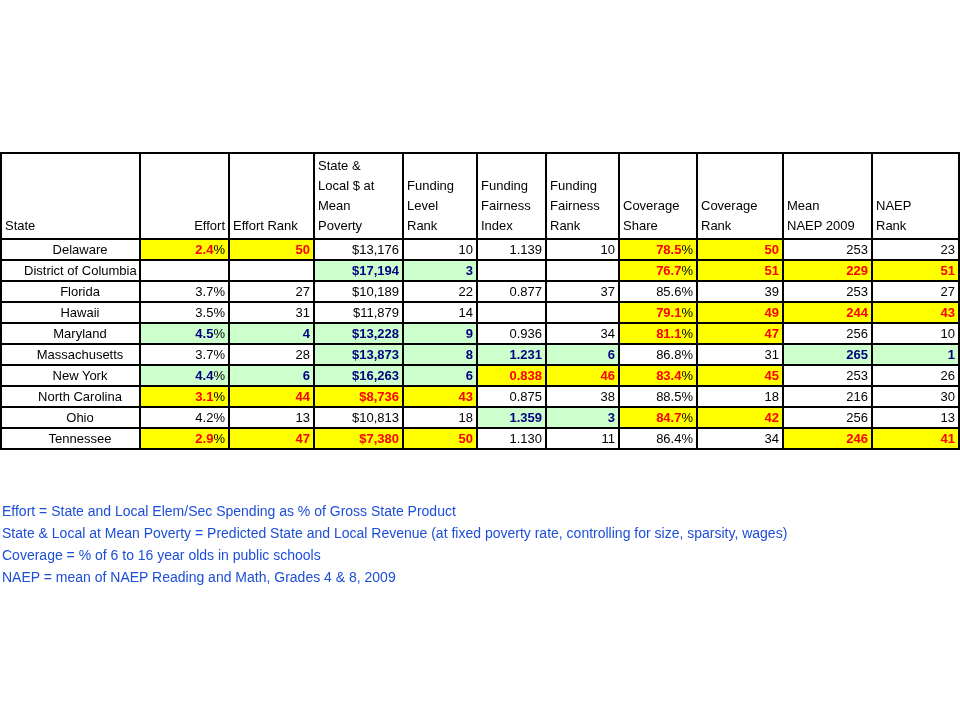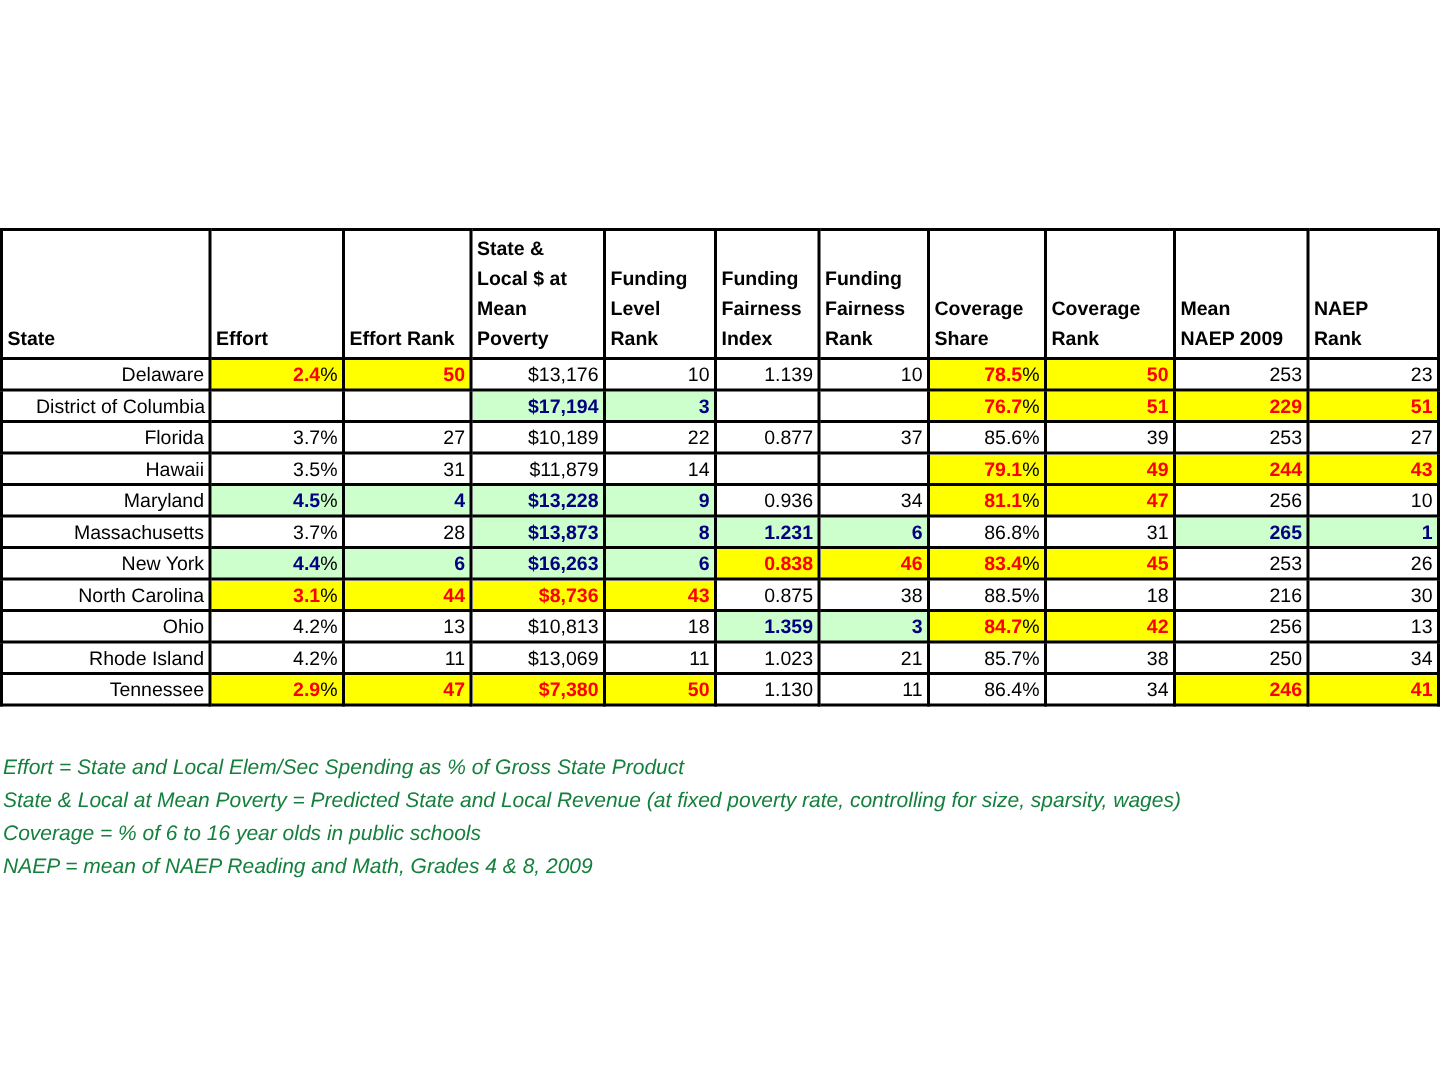--- a/index.html
+++ b/index.html
@@ -24,51 +24,50 @@
   }
   .data-table th, .data-table td {
     border: 2px solid #000000;
     overflow: hidden;
     padding: 0 3px;
   }
   .data-table thead th {
     height: 82px;
     vertical-align: bottom;
     text-align: left;
-    font-weight: bold;
+    font-weight: normal;
     white-space: pre-line;
     line-height: 20px;
     padding-bottom: 2px;
   }
-  .data-table thead th.th-center { text-align: left; }
+  .data-table thead th.th-center { text-align: right; }
   .data-table tbody tr { height: 21px; }
-  .data-table td.state { text-align: right; white-space: nowrap; padding-left: 22px; }
+  .data-table td.state { text-align: center; white-space: nowrap; padding-left: 22px; }
   .data-table td.num { text-align: right; white-space: nowrap; }
   .hl-low {
     background: var(--hl-low-bg, #FFFF00);
     color: var(--hl-low-text, #FF0000);
     font-weight: bold;
     margin-top: 38px;
   }
   .hl-high {
     background: var(--hl-high-bg, #CCFFCC);
     color: var(--hl-high-text, #000080);
     font-weight: bold;
     margin-left: 48px;
   }
   .pct-suffix { color: #000000; font-weight: normal; }
   .footnotes {
     position: absolute;
     top: 500px;
     left: 2px;
     width: 956px;
-    font-style: italic;
     font-size: 14px;
     line-height: 22px;
-    color: #15803d;
+    color: #1d4ed8;
   }
 </style>
 </head>
 <body>
 
 <div class="slide">
 
   <table class="data-table">
     <colgroup>
       <col style="width:139px">
@@ -223,33 +222,20 @@
           <td class="num">$10,813</td>
           <td class="num">18</td>
           <td class="num hl-high">1.359</td>
           <td class="num hl-high">3</td>
           <td class="num hl-low"><span>84.7</span><span class="pct-suffix">%</span></td>
           <td class="num hl-low">42</td>
           <td class="num">256</td>
           <td class="num">13</td>
         </tr>
         <tr>
-          <td class="state">Rhode Island</td>
-          <td class="num">4.2%</td>
-          <td class="num">11</td>
-          <td class="num">$13,069</td>
-          <td class="num">11</td>
-          <td class="num">1.023</td>
-          <td class="num">21</td>
-          <td class="num">85.7%</td>
-          <td class="num">38</td>
-          <td class="num">250</td>
-          <td class="num">34</td>
-        </tr>
-        <tr>
           <td class="state">Tennessee</td>
           <td class="num hl-low"><span>2.9</span><span class="pct-suffix">%</span></td>
           <td class="num hl-low">47</td>
           <td class="num hl-low">$7,380</td>
           <td class="num hl-low">50</td>
           <td class="num">1.130</td>
           <td class="num">11</td>
           <td class="num">86.4%</td>
           <td class="num">34</td>
           <td class="num hl-low">246</td>

